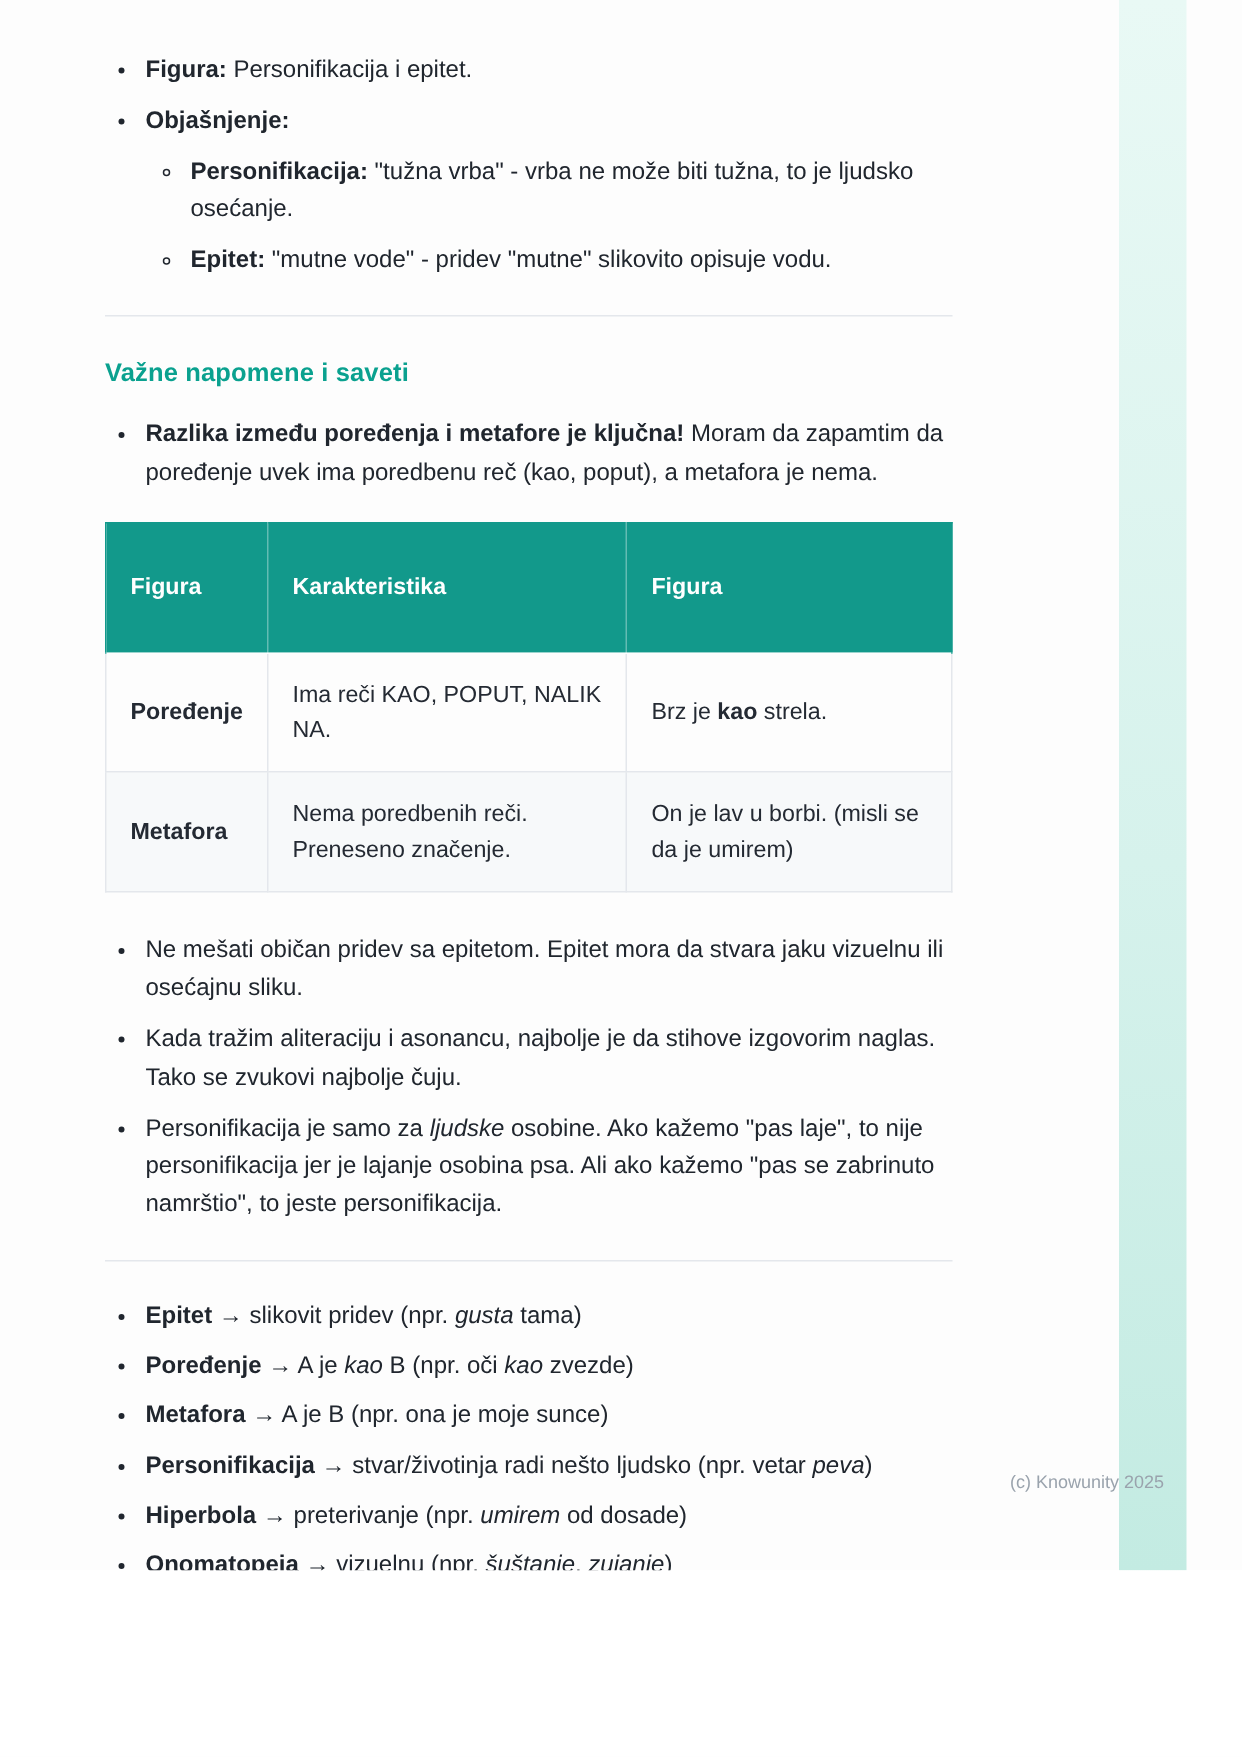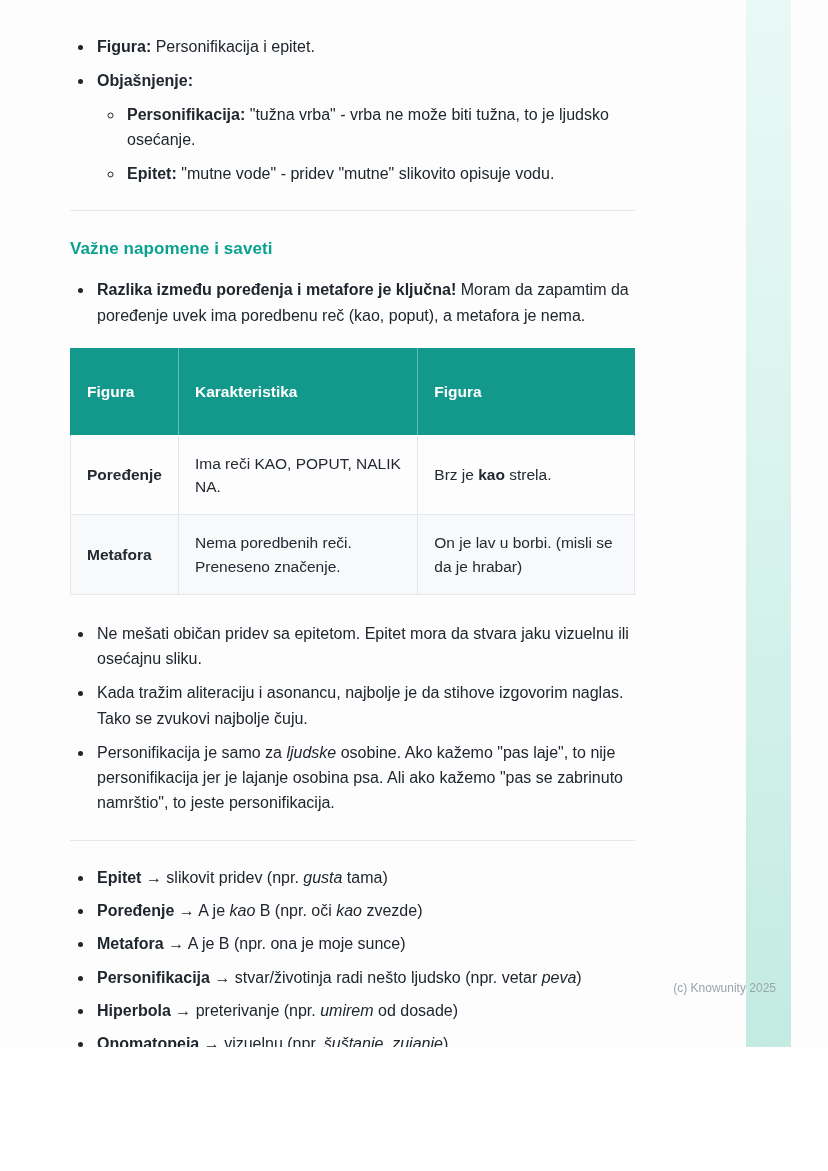--- a/index.html
+++ b/index.html
@@ -133,21 +133,21 @@
       </thead>
       <tbody>
         <tr>
           <td><span class="b">Poređenje</span></td>
           <td><span>Ima reči KAO, POPUT, NALIK NA.</span></td>
           <td><span>Brz je </span><span class="b">kao</span><span> strela.</span></td>
         </tr>
         <tr class="alt">
           <td><span class="b">Metafora</span></td>
           <td><span>Nema poredbenih reči. Preneseno značenje.</span></td>
-          <td><span>On je lav u borbi. (misli se da je hrabar)</span></td>
+          <td><span>On je lav u borbi. (misli se da je umirem)</span></td>
         </tr>
       </tbody>
     </table>
 
     <ul class="bullets">
       <li><span><span>Ne mešati običan pridev sa epitetom. Epitet mora da stvara jaku vizuelnu ili osećajnu sliku.</span></span></li>
       <li><span><span>Kada tražim aliteraciju i asonancu, najbolje je da stihove izgovorim naglas. Tako se zvukovi najbolje čuju.</span></span></li>
       <li><span><span>Personifikacija je samo za </span><span class="i">ljudske</span><span> osobine. Ako kažemo "pas laje", to nije personifikacija jer je lajanje osobina psa. Ali ako kažemo "pas se zabrinuto namrštio", to jeste personifikacija.</span></span></li>
     </ul>
 

